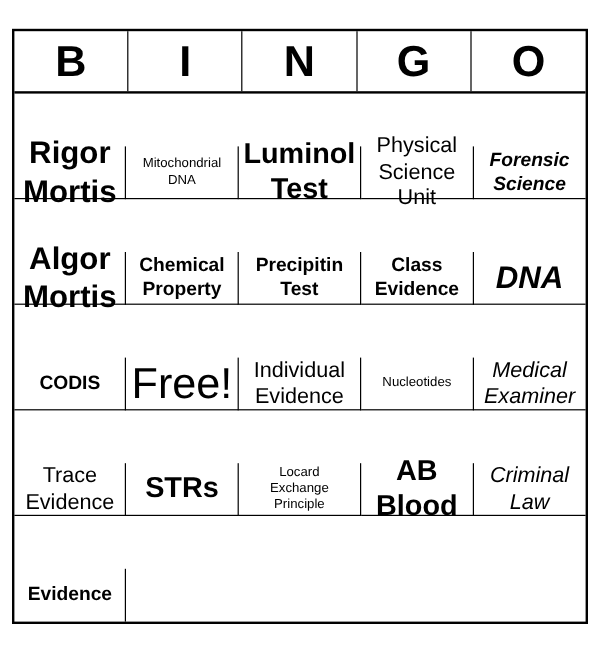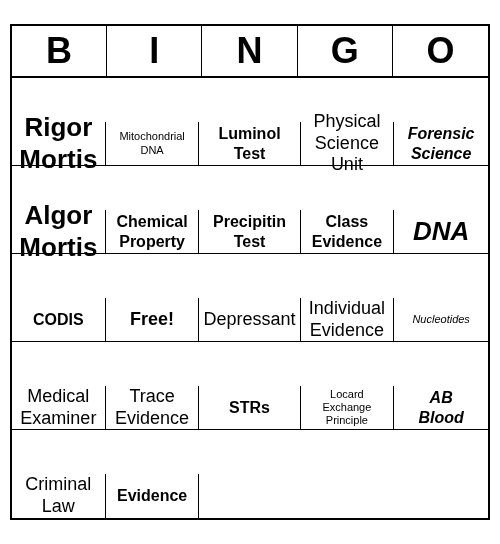--- a/index.html
+++ b/index.html
@@ -45,25 +45,25 @@
       padding: 4px;
       position: relative;
       margin-top: 44px;
     }
     .bingo-cell:nth-child(5n) { border-right: none; font-style: italic; }
     .bingo-cell:nth-child(n+21) { border-bottom: none; }
     .cell-text {
       line-height: 1.2;
     }
     .size-xl { font-size: 26px; font-weight: bold; }
-    .size-lg { font-size: 16px; font-weight: bold; }
+    .size-lg { font-size: 24px; font-weight: bold; }
     .size-md { font-size: 16px; font-weight: bold; }
     .size-sm { font-size: 18px; }
     .size-xs { font-size: 11px; }
-    .free-cell { font-size: 18px; font-weight: bold; }
+    .free-cell { font-size: 36px; font-weight: normal; }
   </style>
 </head>
 <body>
 
 <div class="bingo-container">
   <div class="bingo-header">
   <div class="bingo-header-cell">B</div>
       <div class="bingo-header-cell">I</div>
       <div class="bingo-header-cell">N</div>
       <div class="bingo-header-cell">G</div>
@@ -100,23 +100,20 @@
       <div class="bingo-cell">
         <span class="cell-text size-xl">DNA</span>
       </div>
       <div class="bingo-cell">
         <span class="cell-text size-md">CODIS</span>
       </div>
       <div class="bingo-cell">
         <span class="cell-text free-cell">Free!</span>
       </div>
       <div class="bingo-cell">
-        <span class="cell-text size-sm">Depressant</span>
-      </div>
-      <div class="bingo-cell">
         <span class="cell-text size-sm">Individual<br>Evidence</span>
       </div>
       <div class="bingo-cell">
         <span class="cell-text size-xs">Nucleotides</span>
       </div>
       <div class="bingo-cell">
         <span class="cell-text size-sm">Medical<br>Examiner</span>
       </div>
       <div class="bingo-cell">
         <span class="cell-text size-sm">Trace<br>Evidence</span>

